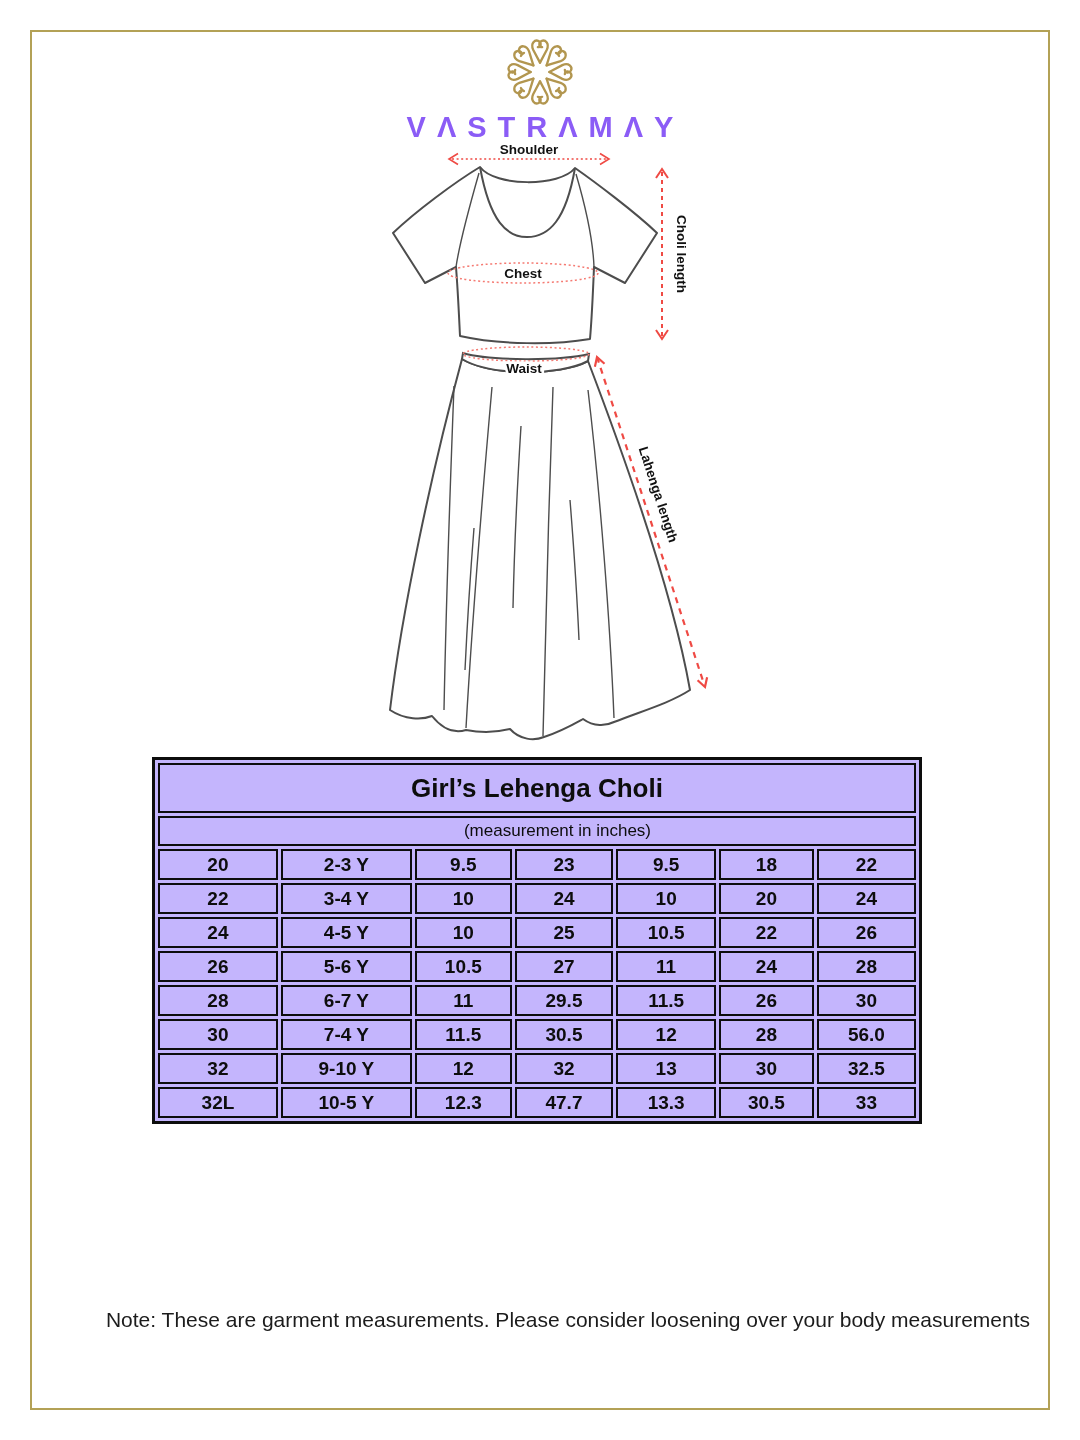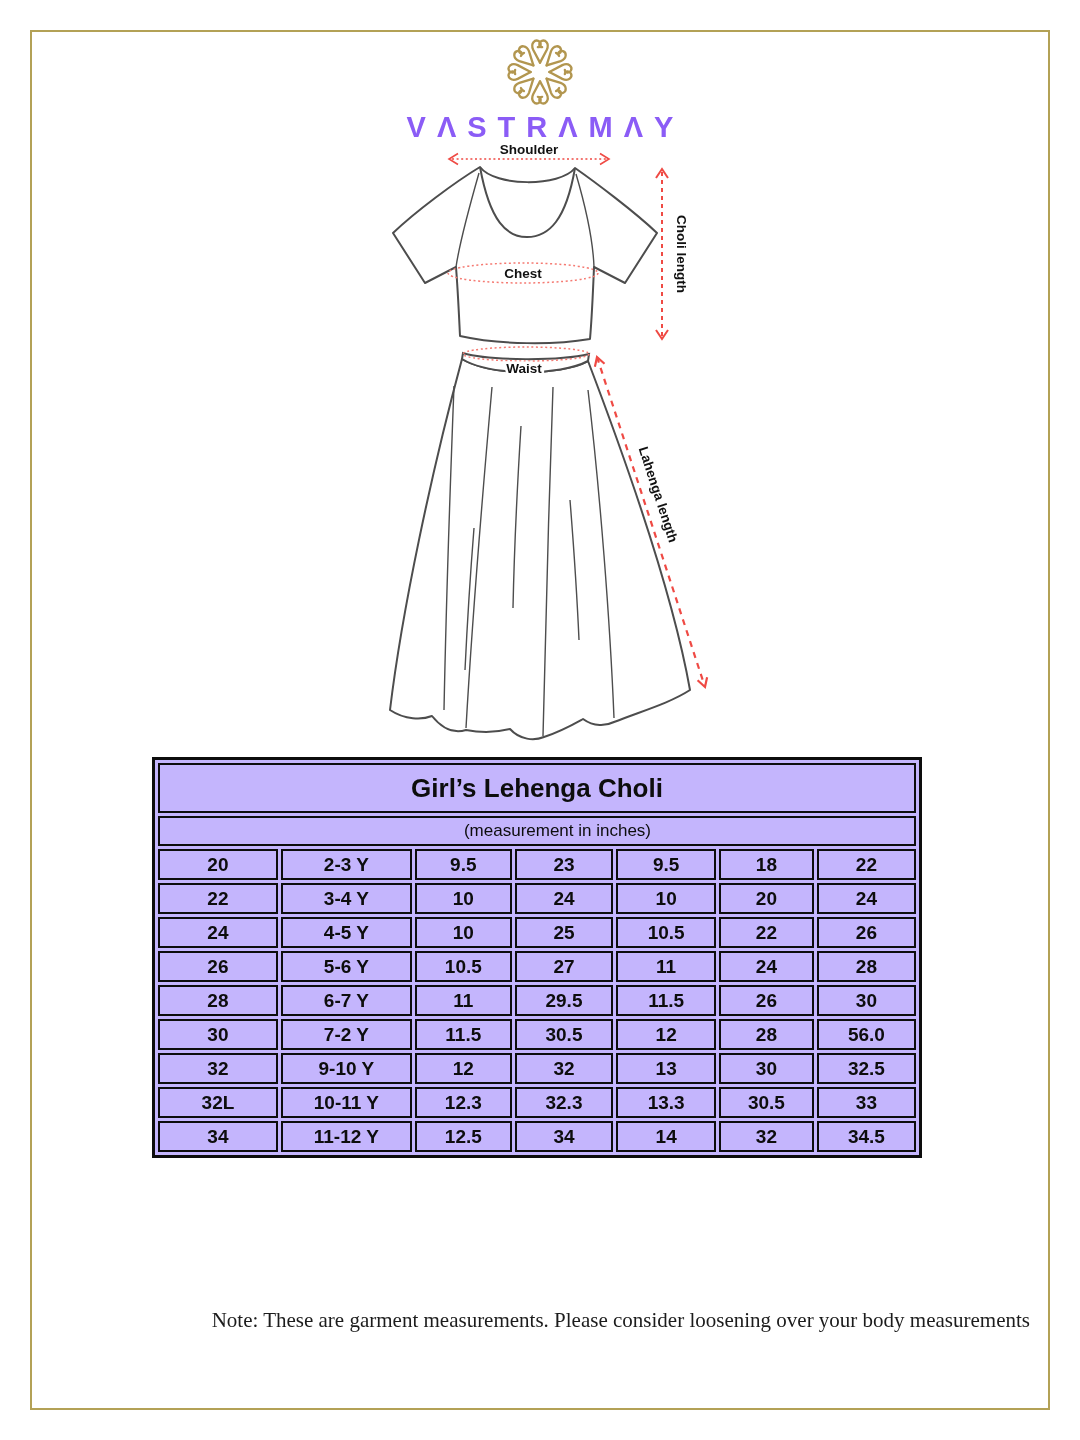--- a/index.html
+++ b/index.html
@@ -14,21 +14,21 @@
   .size-table{position:absolute;left:152px;top:757px;width:770px;
         border-collapse:separate;border-spacing:3px;border:3px solid #0d0d0d;background:#c4b5fd;
         table-layout:fixed;}
   .size-table td,.size-table th{border:2px solid #0d0d0d;text-align:center;vertical-align:middle;
         color:#0d0d0d;padding:0 2px;overflow:hidden;}
   .size-table .title{font-size:26px;font-weight:bold;height:46px;}
   .size-table .subtitle{font-size:17px;font-weight:normal;height:26px;padding-left:43px;}
   .size-table th{font-size:19px;font-weight:bold;height:64px;line-height:1.15;white-space:pre-line;}
   .size-table tbody td.cell{font-size:19px;font-weight:bold;height:27px;}
   .note{position:absolute;left:30px;top:1300px;width:1000px;text-align:right;
-        font-size:21px;line-height:40px;color:#1c1c1c;font-family:Liberation Serif, serif;}
+        font-size:21px;line-height:40px;color:#1c1c1c;}
   svg text{font-family:"Liberation Sans",sans-serif;}
 </style>
 </head>
 <body>
 
 <div class="page">
 
   <div class="gold-frame"></div>
 
   <div class="logo">
@@ -171,54 +171,45 @@
           <td class="cell">28</td>
           <td class="cell">6-7 Y</td>
           <td class="cell">11</td>
           <td class="cell">29.5</td>
           <td class="cell">11.5</td>
           <td class="cell">26</td>
           <td class="cell">30</td>
         </tr>
         <tr>
           <td class="cell">30</td>
-          <td class="cell">7-2 Y</td>
+          <td class="cell">7-4 Y</td>
           <td class="cell">11.5</td>
           <td class="cell">30.5</td>
           <td class="cell">12</td>
           <td class="cell">28</td>
           <td class="cell">56.0</td>
         </tr>
         <tr>
           <td class="cell">32</td>
           <td class="cell">9-10 Y</td>
           <td class="cell">12</td>
           <td class="cell">32</td>
           <td class="cell">13</td>
           <td class="cell">30</td>
           <td class="cell">32.5</td>
         </tr>
         <tr>
           <td class="cell">32L</td>
-          <td class="cell">10-11 Y</td>
+          <td class="cell">10-5 Y</td>
           <td class="cell">12.3</td>
-          <td class="cell">32.3</td>
+          <td class="cell">47.7</td>
           <td class="cell">13.3</td>
           <td class="cell">30.5</td>
           <td class="cell">33</td>
         </tr>
-        <tr>
-          <td class="cell">34</td>
-          <td class="cell">11-12 Y</td>
-          <td class="cell">12.5</td>
-          <td class="cell">34</td>
-          <td class="cell">14</td>
-          <td class="cell">32</td>
-          <td class="cell">34.5</td>
-        </tr>
       </tbody>
   </table>
 
   <div class="note">
     <div>Note: These are garment measurements. Please consider loosening over your body measurements</div>
   </div>
 
 </div>
 
 </body></html>

